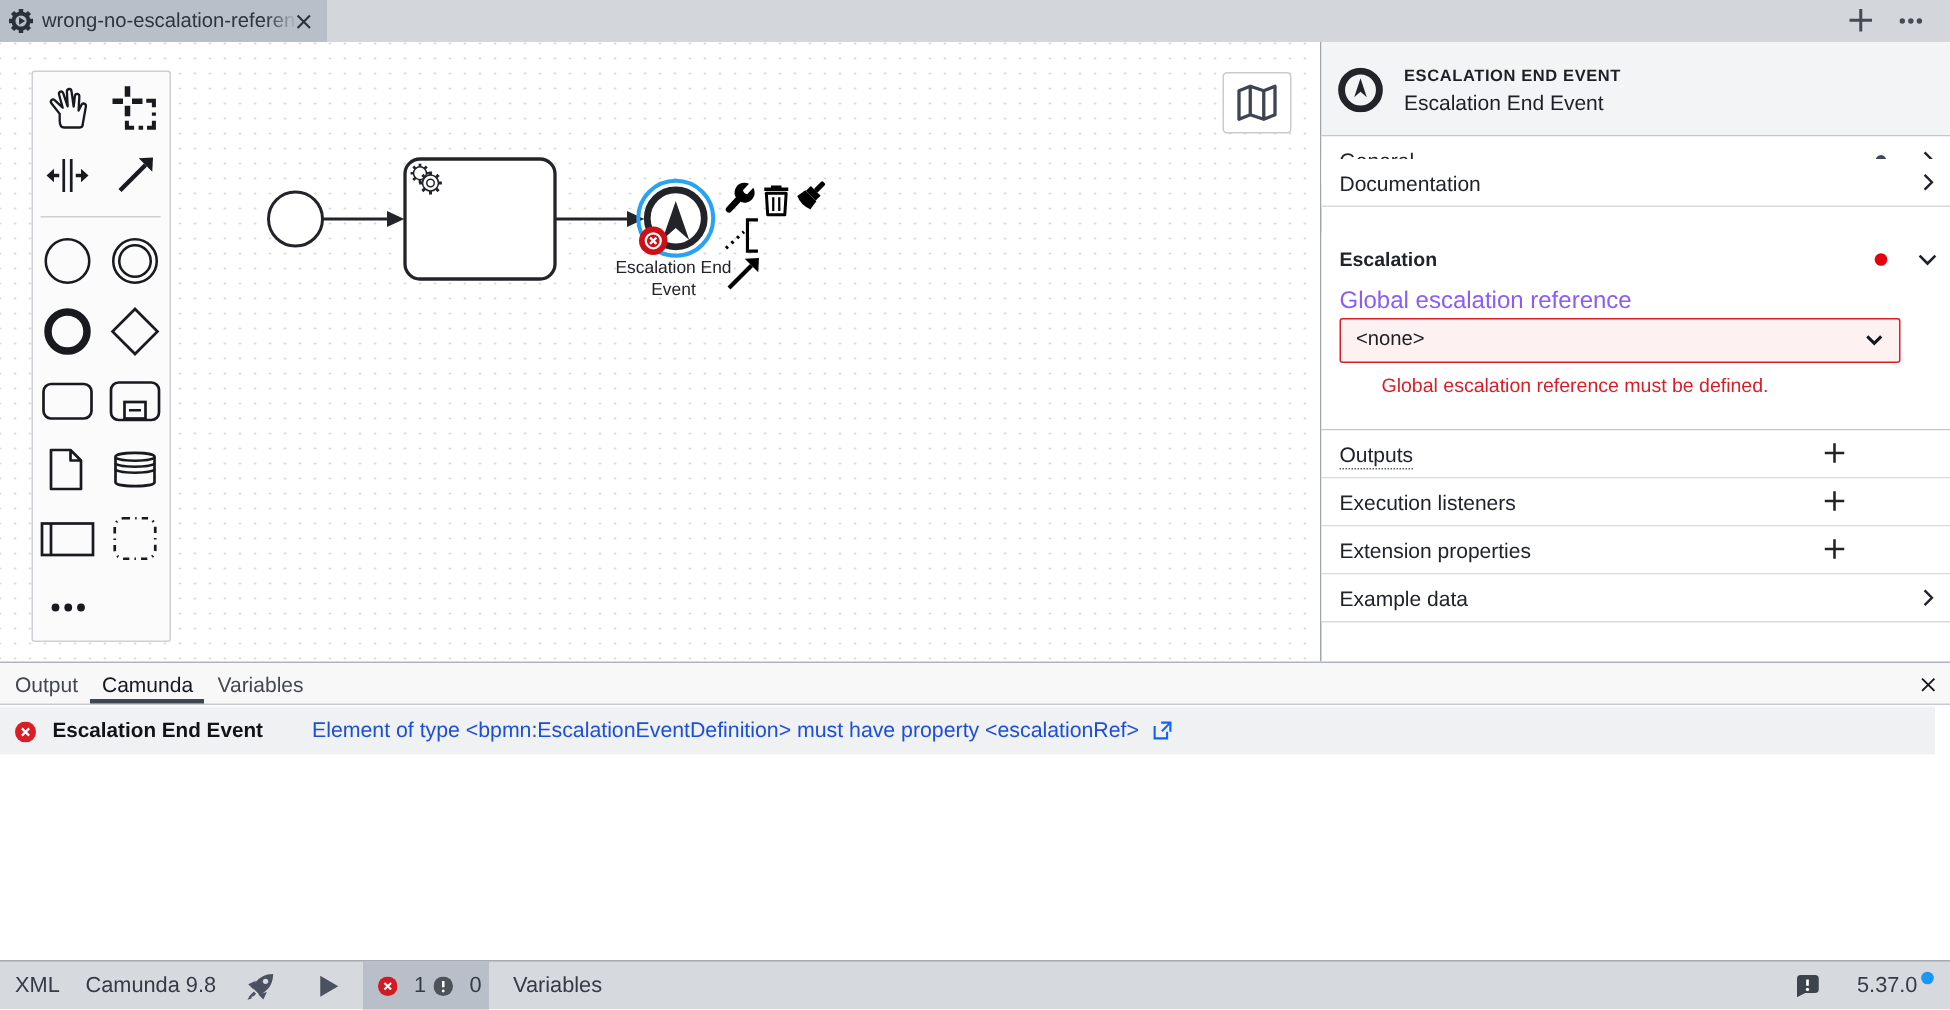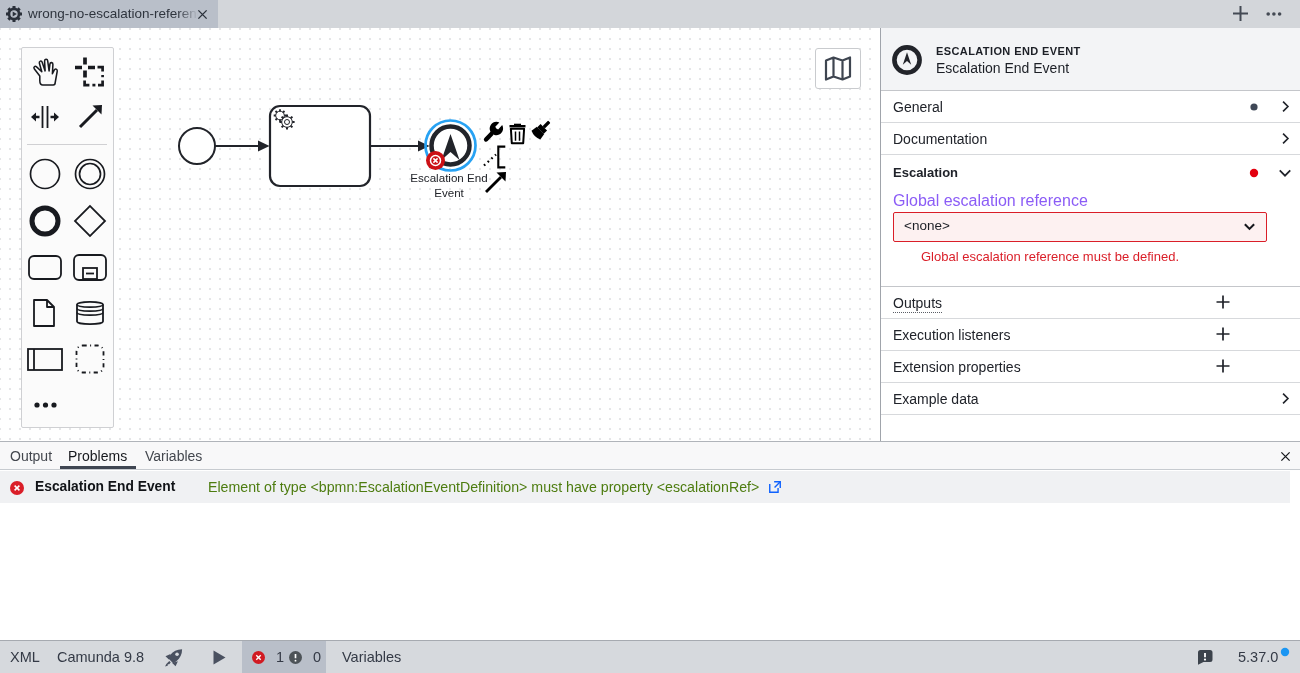--- a/index.html
+++ b/index.html
@@ -234,21 +234,21 @@
 
   <div class="abs prow" style="top:63px;">
     <span class="prow-label">General</span>
     <svg class="chev" style="left:367px; top:10px;" width="12" height="12" viewBox="0 0 12 12">
         <circle cx="6" cy="6" r="3.6" fill="#3f4857"></circle>
       </svg>
     <svg class="chev" style="left:398px; top:9px;" width="13" height="13" viewBox="0 0 16 16">
         <path d="M5 2l6 6-6 6" fill="none" stroke="#20232a" stroke-width="2"></path>
       </svg>
   </div>
-  <div class="abs prow" style="top:95px;">
+  <div class="abs prow" style="top:78px;">
     <span class="prow-label">Documentation</span>
     <svg class="chev" style="left:398px; top:9px;" width="13" height="13" viewBox="0 0 16 16">
         <path d="M5 2l6 6-6 6" fill="none" stroke="#20232a" stroke-width="2"></path>
       </svg>
   </div>
 
   <div class="abs" style="left:0; top:127px; width:420px; height:132px; border-bottom:1px solid #c4c6ca; background:#fff;">
     <span class="prow-label" style="top:10px; font-weight:bold; font-size:13px;">Escalation</span>
     <svg class="chev" style="left:367px; top:12px;" width="12" height="12" viewBox="0 0 12 12">
         <circle cx="6" cy="6" r="4.2" fill="#e3000f"></circle>
@@ -288,34 +288,34 @@
     <span class="prow-label">Example data</span>
     <svg class="chev" style="left:398px; top:9px;" width="13" height="13" viewBox="0 0 16 16">
         <path d="M5 2l6 6-6 6" fill="none" stroke="#20232a" stroke-width="2"></path>
       </svg>
   </div>
 </div>
 
 <div class="abs" id="bottom">
   <div class="abs" id="bp-tabs">
     <span class="bp-tab" style="left:10px;">Output</span>
-    <span class="bp-tab" style="left:68px; color:#16181d;">Problems</span>
+    <span class="bp-tab" style="left:68px; color:#16181d;">Camunda</span>
     <div class="abs" style="left:60px; top:23.5px; width:76px; height:3px; background:#3f4652;"></div>
     <span class="bp-tab" style="left:145px;">Variables</span>
     <svg class="abs" style="left:1280px; top:9px;" width="11" height="11" viewBox="0 0 12 12">
       <path d="M1.5 1.5l9 9M10.5 1.5l-9 9" stroke="#16181d" stroke-width="1.4"></path>
     </svg>
   </div>
   <div class="abs" id="bp-problem">
     <svg class="abs" style="left:10px; top:10px;" width="14" height="14" viewBox="0 0 14 14">
       <circle cx="7" cy="7" r="7" fill="#da1e28"></circle>
       <path d="M4.6 4.6l4.8 4.8M9.4 4.6l-4.8 4.8" stroke="#fff" stroke-width="1.5"></path>
     </svg>
     <span class="abs" style="left:35px; top:8px; font-size:13.8px; font-weight:bold; color:#111317;">Escalation End Event</span>
-    <span class="abs" style="left:208px; top:8px; font-size:14.2px; color:#4d7c0f;">Element of type &lt;bpmn:EscalationEventDefinition&gt; must have property &lt;escalationRef&gt;</span>
+    <span class="abs" style="left:208px; top:8px; font-size:14.2px; color:#1d4ed8;">Element of type &lt;bpmn:EscalationEventDefinition&gt; must have property &lt;escalationRef&gt;</span>
     <svg class="abs" style="left:768px; top:9px;" width="14" height="14" viewBox="0 0 16 16">
       <path d="M2 4.5 V14 H11.5 V9" fill="none" stroke="#0f62fe" stroke-width="1.6"></path>
       <path d="M7 2 H14 V9" fill="none" stroke="#0f62fe" stroke-width="1.6"></path>
       <path d="M14 2 L7.5 8.5" stroke="#0f62fe" stroke-width="1.6"></path>
     </svg>
   </div>
 </div>
 
 <div class="abs" id="status">
   <span class="st-item" style="left:10px;">XML</span>

